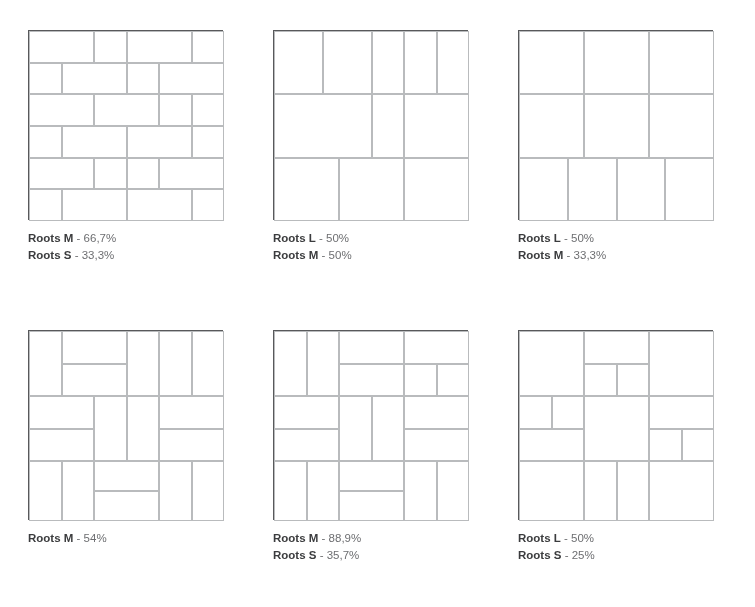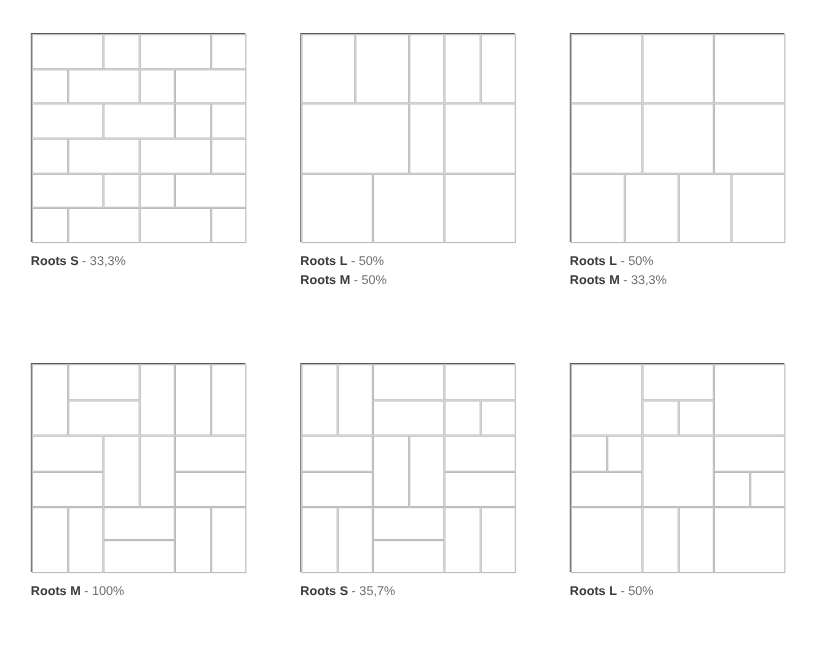--- a/index.html
+++ b/index.html
@@ -81,20 +81,21 @@
         <div class="tile" style="left: 0px; top: 126.67px; width: 65px; height: 31.67px; border-color: rgb(185, 187, 189);"></div>
         <div class="tile" style="left: 65px; top: 126.67px; width: 32.5px; height: 31.67px; border-color: rgb(185, 187, 189);"></div>
         <div class="tile" style="left: 97.5px; top: 126.67px; width: 32.5px; height: 31.67px; border-color: rgb(185, 187, 189);"></div>
         <div class="tile" style="left: 130px; top: 126.67px; width: 65px; height: 31.67px; border-color: rgb(185, 187, 189);"></div>
         <div class="tile" style="left: 0px; top: 158.33px; width: 32.5px; height: 31.67px; border-color: rgb(185, 187, 189);"></div>
         <div class="tile" style="left: 32.5px; top: 158.33px; width: 65px; height: 31.67px; border-color: rgb(185, 187, 189);"></div>
         <div class="tile" style="left: 97.5px; top: 158.33px; width: 65px; height: 31.67px; border-color: rgb(185, 187, 189);"></div>
         <div class="tile" style="left: 162.5px; top: 158.33px; width: 32.5px; height: 31.67px; border-color: rgb(185, 187, 189);"></div>
       </div>
       <div class="legend">
+        <div class="legend-row"><span class="legend-name">Roots M</span> <span class="legend-val">- 66,7%</span></div>
         <div class="legend-row"><span class="legend-name">Roots S</span> <span class="legend-val">- 33,3%</span></div>
       </div>
     </div>
     <div class="panel" style="left: 273px; top: 30px;">
       <div class="tile-frame" style="border-color: rgb(88, 89, 91);">
         <div class="tile" style="left: 0px; top: 0px; width: 48.75px; height: 63.33px; border-color: rgb(185, 187, 189);"></div>
         <div class="tile" style="left: 48.75px; top: 0px; width: 48.75px; height: 63.33px; border-color: rgb(185, 187, 189);"></div>
         <div class="tile" style="left: 97.5px; top: 0px; width: 32.5px; height: 63.33px; border-color: rgb(185, 187, 189);"></div>
         <div class="tile" style="left: 130px; top: 0px; width: 32.5px; height: 63.33px; border-color: rgb(185, 187, 189);"></div>
         <div class="tile" style="left: 162.5px; top: 0px; width: 32.5px; height: 63.33px; border-color: rgb(185, 187, 189);"></div>
@@ -143,21 +144,21 @@
         <div class="tile" style="left: 130px; top: 65px; width: 65px; height: 32.5px; border-color: rgb(185, 187, 189);"></div>
         <div class="tile" style="left: 130px; top: 97.5px; width: 65px; height: 32.5px; border-color: rgb(185, 187, 189);"></div>
         <div class="tile" style="left: 0px; top: 130px; width: 32.5px; height: 60px; border-color: rgb(185, 187, 189);"></div>
         <div class="tile" style="left: 32.5px; top: 130px; width: 32.5px; height: 60px; border-color: rgb(185, 187, 189);"></div>
         <div class="tile" style="left: 65px; top: 130px; width: 65px; height: 30px; border-color: rgb(185, 187, 189);"></div>
         <div class="tile" style="left: 65px; top: 160px; width: 65px; height: 30px; border-color: rgb(185, 187, 189);"></div>
         <div class="tile" style="left: 130px; top: 130px; width: 32.5px; height: 60px; border-color: rgb(185, 187, 189);"></div>
         <div class="tile" style="left: 162.5px; top: 130px; width: 32.5px; height: 60px; border-color: rgb(185, 187, 189);"></div>
       </div>
       <div class="legend">
-        <div class="legend-row"><span class="legend-name">Roots M</span> <span class="legend-val">- 100%</span></div>
+        <div class="legend-row"><span class="legend-name">Roots M</span> <span class="legend-val">- 54%</span></div>
       </div>
     </div>
     <div class="panel" style="left: 273px; top: 330px;">
       <div class="tile-frame" style="border-color: rgb(88, 89, 91);">
         <div class="tile" style="left: 0px; top: 0px; width: 32.5px; height: 65px; border-color: rgb(185, 187, 189);"></div>
         <div class="tile" style="left: 32.5px; top: 0px; width: 32.5px; height: 65px; border-color: rgb(185, 187, 189);"></div>
         <div class="tile" style="left: 65px; top: 0px; width: 65px; height: 32.5px; border-color: rgb(185, 187, 189);"></div>
         <div class="tile" style="left: 65px; top: 32.5px; width: 65px; height: 32.5px; border-color: rgb(185, 187, 189);"></div>
         <div class="tile" style="left: 130px; top: 0px; width: 65px; height: 32.5px; border-color: rgb(185, 187, 189);"></div>
         <div class="tile" style="left: 130px; top: 32.5px; width: 32.5px; height: 32.5px; border-color: rgb(185, 187, 189);"></div>
@@ -169,20 +170,21 @@
         <div class="tile" style="left: 130px; top: 65px; width: 65px; height: 32.5px; border-color: rgb(185, 187, 189);"></div>
         <div class="tile" style="left: 130px; top: 97.5px; width: 65px; height: 32.5px; border-color: rgb(185, 187, 189);"></div>
         <div class="tile" style="left: 0px; top: 130px; width: 32.5px; height: 60px; border-color: rgb(185, 187, 189);"></div>
         <div class="tile" style="left: 32.5px; top: 130px; width: 32.5px; height: 60px; border-color: rgb(185, 187, 189);"></div>
         <div class="tile" style="left: 65px; top: 130px; width: 65px; height: 30px; border-color: rgb(185, 187, 189);"></div>
         <div class="tile" style="left: 65px; top: 160px; width: 65px; height: 30px; border-color: rgb(185, 187, 189);"></div>
         <div class="tile" style="left: 130px; top: 130px; width: 32.5px; height: 60px; border-color: rgb(185, 187, 189);"></div>
         <div class="tile" style="left: 162.5px; top: 130px; width: 32.5px; height: 60px; border-color: rgb(185, 187, 189);"></div>
       </div>
       <div class="legend">
+        <div class="legend-row"><span class="legend-name">Roots M</span> <span class="legend-val">- 88,9%</span></div>
         <div class="legend-row"><span class="legend-name">Roots  S</span> <span class="legend-val">- 35,7%</span></div>
       </div>
     </div>
     <div class="panel" style="left: 518px; top: 330px;">
       <div class="tile-frame" style="border-color: rgb(88, 89, 91);">
         <div class="tile" style="left: 0px; top: 0px; width: 65px; height: 65px; border-color: rgb(185, 187, 189);"></div>
         <div class="tile" style="left: 65px; top: 0px; width: 65px; height: 32.5px; border-color: rgb(185, 187, 189);"></div>
         <div class="tile" style="left: 65px; top: 32.5px; width: 32.5px; height: 32.5px; border-color: rgb(185, 187, 189);"></div>
         <div class="tile" style="left: 97.5px; top: 32.5px; width: 32.5px; height: 32.5px; border-color: rgb(185, 187, 189);"></div>
         <div class="tile" style="left: 130px; top: 0px; width: 65px; height: 65px; border-color: rgb(185, 187, 189);"></div>
@@ -193,15 +195,16 @@
         <div class="tile" style="left: 130px; top: 65px; width: 65px; height: 32.5px; border-color: rgb(185, 187, 189);"></div>
         <div class="tile" style="left: 130px; top: 97.5px; width: 32.5px; height: 32.5px; border-color: rgb(185, 187, 189);"></div>
         <div class="tile" style="left: 162.5px; top: 97.5px; width: 32.5px; height: 32.5px; border-color: rgb(185, 187, 189);"></div>
         <div class="tile" style="left: 0px; top: 130px; width: 65px; height: 60px; border-color: rgb(185, 187, 189);"></div>
         <div class="tile" style="left: 65px; top: 130px; width: 32.5px; height: 60px; border-color: rgb(185, 187, 189);"></div>
         <div class="tile" style="left: 97.5px; top: 130px; width: 32.5px; height: 60px; border-color: rgb(185, 187, 189);"></div>
         <div class="tile" style="left: 130px; top: 130px; width: 65px; height: 60px; border-color: rgb(185, 187, 189);"></div>
       </div>
       <div class="legend">
         <div class="legend-row"><span class="legend-name">Roots L</span> <span class="legend-val">- 50%</span></div>
+        <div class="legend-row"><span class="legend-name">Roots S</span> <span class="legend-val">- 25%</span></div>
       </div>
     </div>
   </div>
 
 </body></html>

